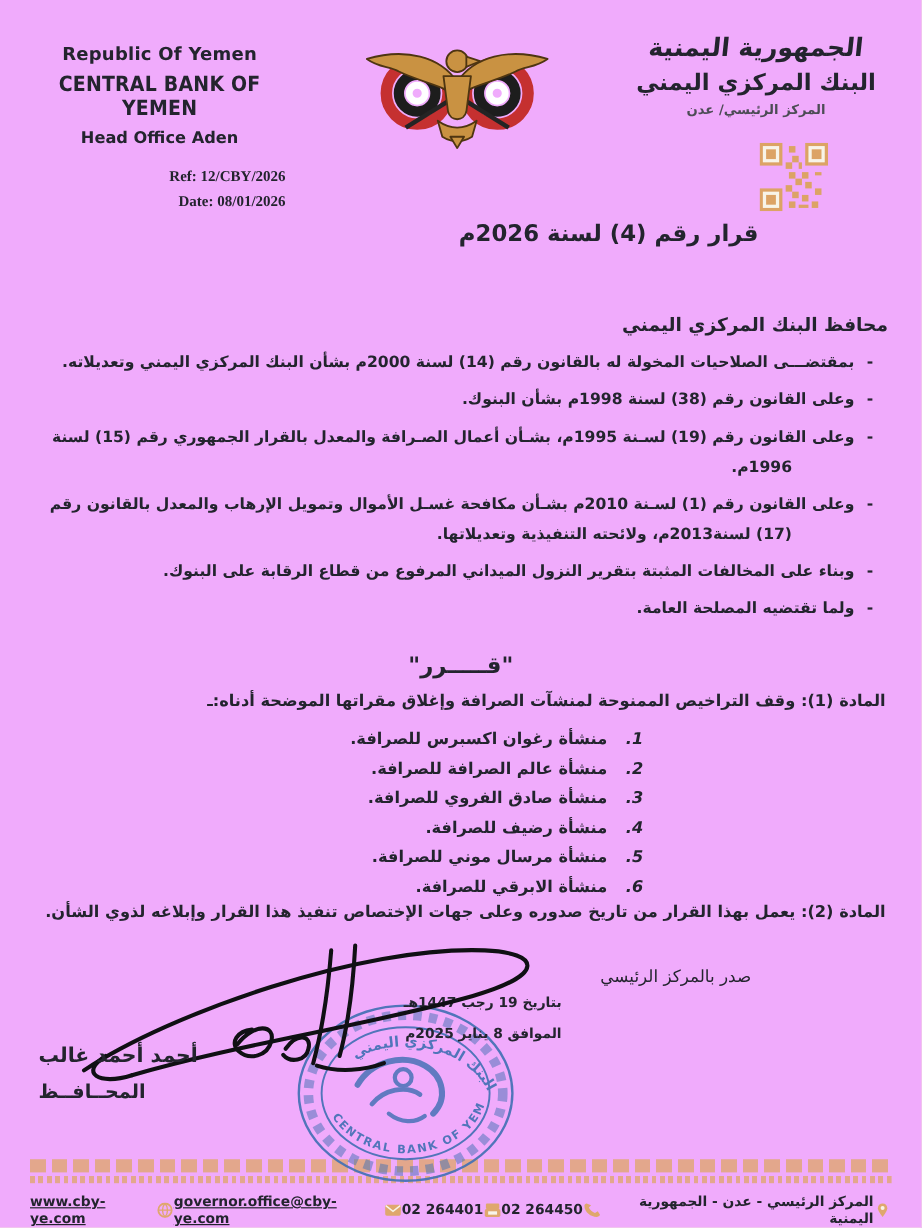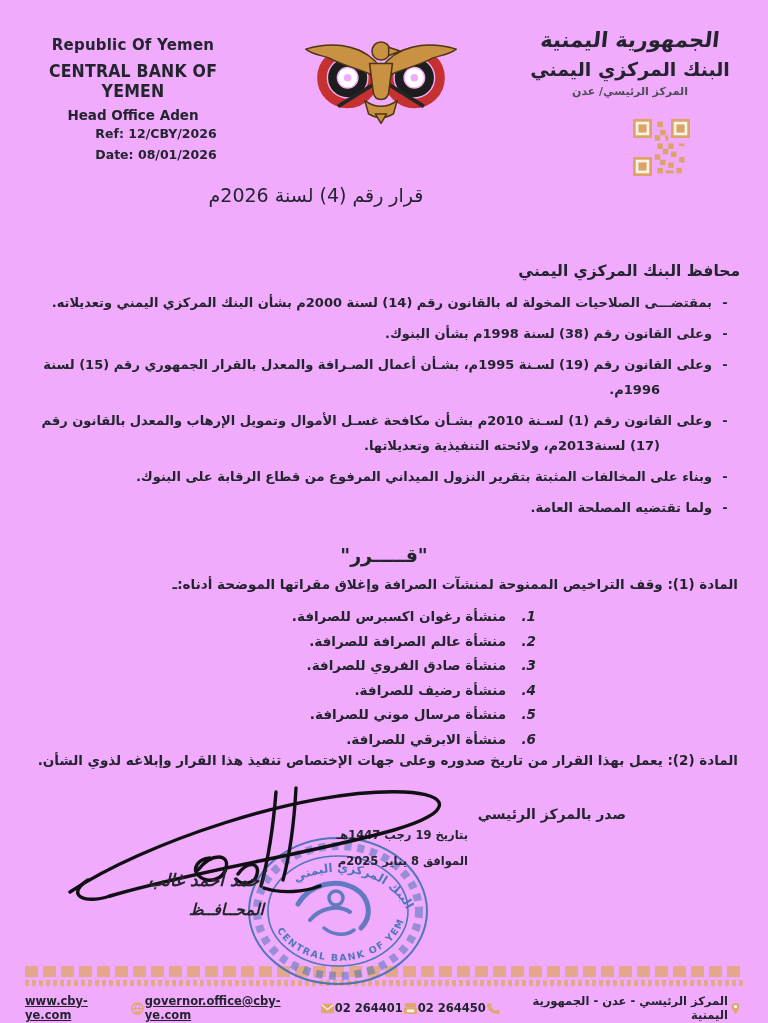--- a/index.html
+++ b/index.html
@@ -7,51 +7,51 @@
   body { font-family:"DejaVu Sans", sans-serif; background:#efe9da; }
   .page {
     position:relative; width:768px; height:1023px; overflow:hidden;
     background:#f0abfc; color:#23242e;
   }
   
   .hdr-left { position:absolute; left:28px; top:36px; width:210px; text-align:center; font-weight:bold; }
   .hdr-left .l1 { font-size:15px; letter-spacing:.2px; }
   .hdr-left .l2 { font-size:17.5px; letter-spacing:.2px; margin-top:7px; font-stretch:condensed; }
   .hdr-left .l3 { font-size:13.5px; margin-top:6px; }
-  .hdr-left .refdate { text-align:center; padding-left:46px; font-size:12.5px; line-height:21px; }
+  .hdr-left .refdate { text-align:right; padding-left:46px; margin-top:14px; font-size:12.5px; line-height:21px;font-family:Liberation Serif, serif; }
   .emblem { position:absolute; left:300px; top:10px; width:162px; height:124px; }
   .hdr-right { position:absolute; right:18px; top:28px; width:240px; text-align:center; direction:rtl; font-weight:bold; }
   .hdr-right .callig { font-size:21px; transform:skewX(-6deg); letter-spacing:1px; }
   .hdr-right .bank { font-size:19px; margin-top:6px; }
   .hdr-right .office { font-size:11px; margin-top:5px; color:#4c4c55; }
   .qr { position:absolute; left:633px; top:119px; width:57px; height:57px; }
   
-  .title { position:absolute; left:0; top:184px; width:632px; text-align:center; direction:rtl; font-weight:normal; }
+  .title { position:absolute; left:0; top:184px; width:632px; text-align:right; direction:rtl; font-weight:bold; }
   .title .t1 { font-size:19px; }
   .title .t2 { font-size:18px; margin-top:9px; }
   .salutation { position:absolute; right:28px; top:262px; direction:rtl; font-weight:bold; font-size:15.5px; }
   
   .preamble { position:absolute; right:30px; top:290px; width:710px; direction:rtl; list-style:none; font-weight:bold; font-size:13px; }
   .preamble li { display:flex; margin-bottom:6px; line-height:25px; }
   .preamble .dash { width:26px; flex:none; text-align:center; }
   .preamble .txt { flex:1; padding-right:52px; text-indent:-52px; }
   .decision { position:absolute; left:0; top:544px; width:768px; text-align:center; direction:rtl; font-weight:bold; font-size:19px; letter-spacing:.5px; }
   
   .article { position:absolute; right:30px; width:710px; direction:rtl; font-weight:bold; font-size:13.5px; line-height:24px;text-align:right; }
   .art1 { top:572px; }
   .art2 { top:748px; }
   .num-list { margin:8px 202px 0 0; list-style:none; font-size:13.5px; }
   .num-list li { display:flex; line-height:24.5px; }
   .num-list .num { width:30px; flex:none; font-style:italic; }
-  .issued-place { position:absolute; right:142px; top:806px; direction:rtl; font-weight:bold; font-size:14px; }
+  .issued-place { position:absolute; right:142px; top:806px; direction:rtl; font-weight:normal; font-size:14px; }
   
   .sig-svg { position:absolute; left:52px; top:772px; width:420px; height:175px; z-index:3; }
   .dates { position:absolute; left:330px; top:822px; width:138px; direction:rtl; text-align:right; font-weight:bold; font-size:11.5px; line-height:26px; z-index:2; }
   .stamp { position:absolute; left:240px; top:832px; width:196px; height:158px; z-index:1; opacity:.92; }
-  .signer { position:absolute; left:32px; top:870px; width:232px; text-align:right; direction:rtl; font-weight:bold; z-index:4;font-style:italic; }
+  .signer { position:absolute; left:32px; top:870px; width:232px; text-align:left; direction:rtl; font-weight:bold; z-index:4; }
   .signer .name { font-size:17px; }
   .signer .role { font-size:16px; margin-top:10px; }
   
   .footer-pattern { position:absolute; left:25px; top:966px; width:718px; height:23px;
     background:
       repeating-linear-gradient(90deg,#e0a771 0 13px,rgba(0,0,0,0) 13px 18px) 0 0/100% 11px no-repeat,
       repeating-linear-gradient(90deg,#e0a771 0 4px,rgba(0,0,0,0) 4px 7px) 0 14px/100% 6px no-repeat;
     opacity:.8;
   }
   .footer-line { position:absolute; left:25px; top:997px; width:718px; height:22px;

